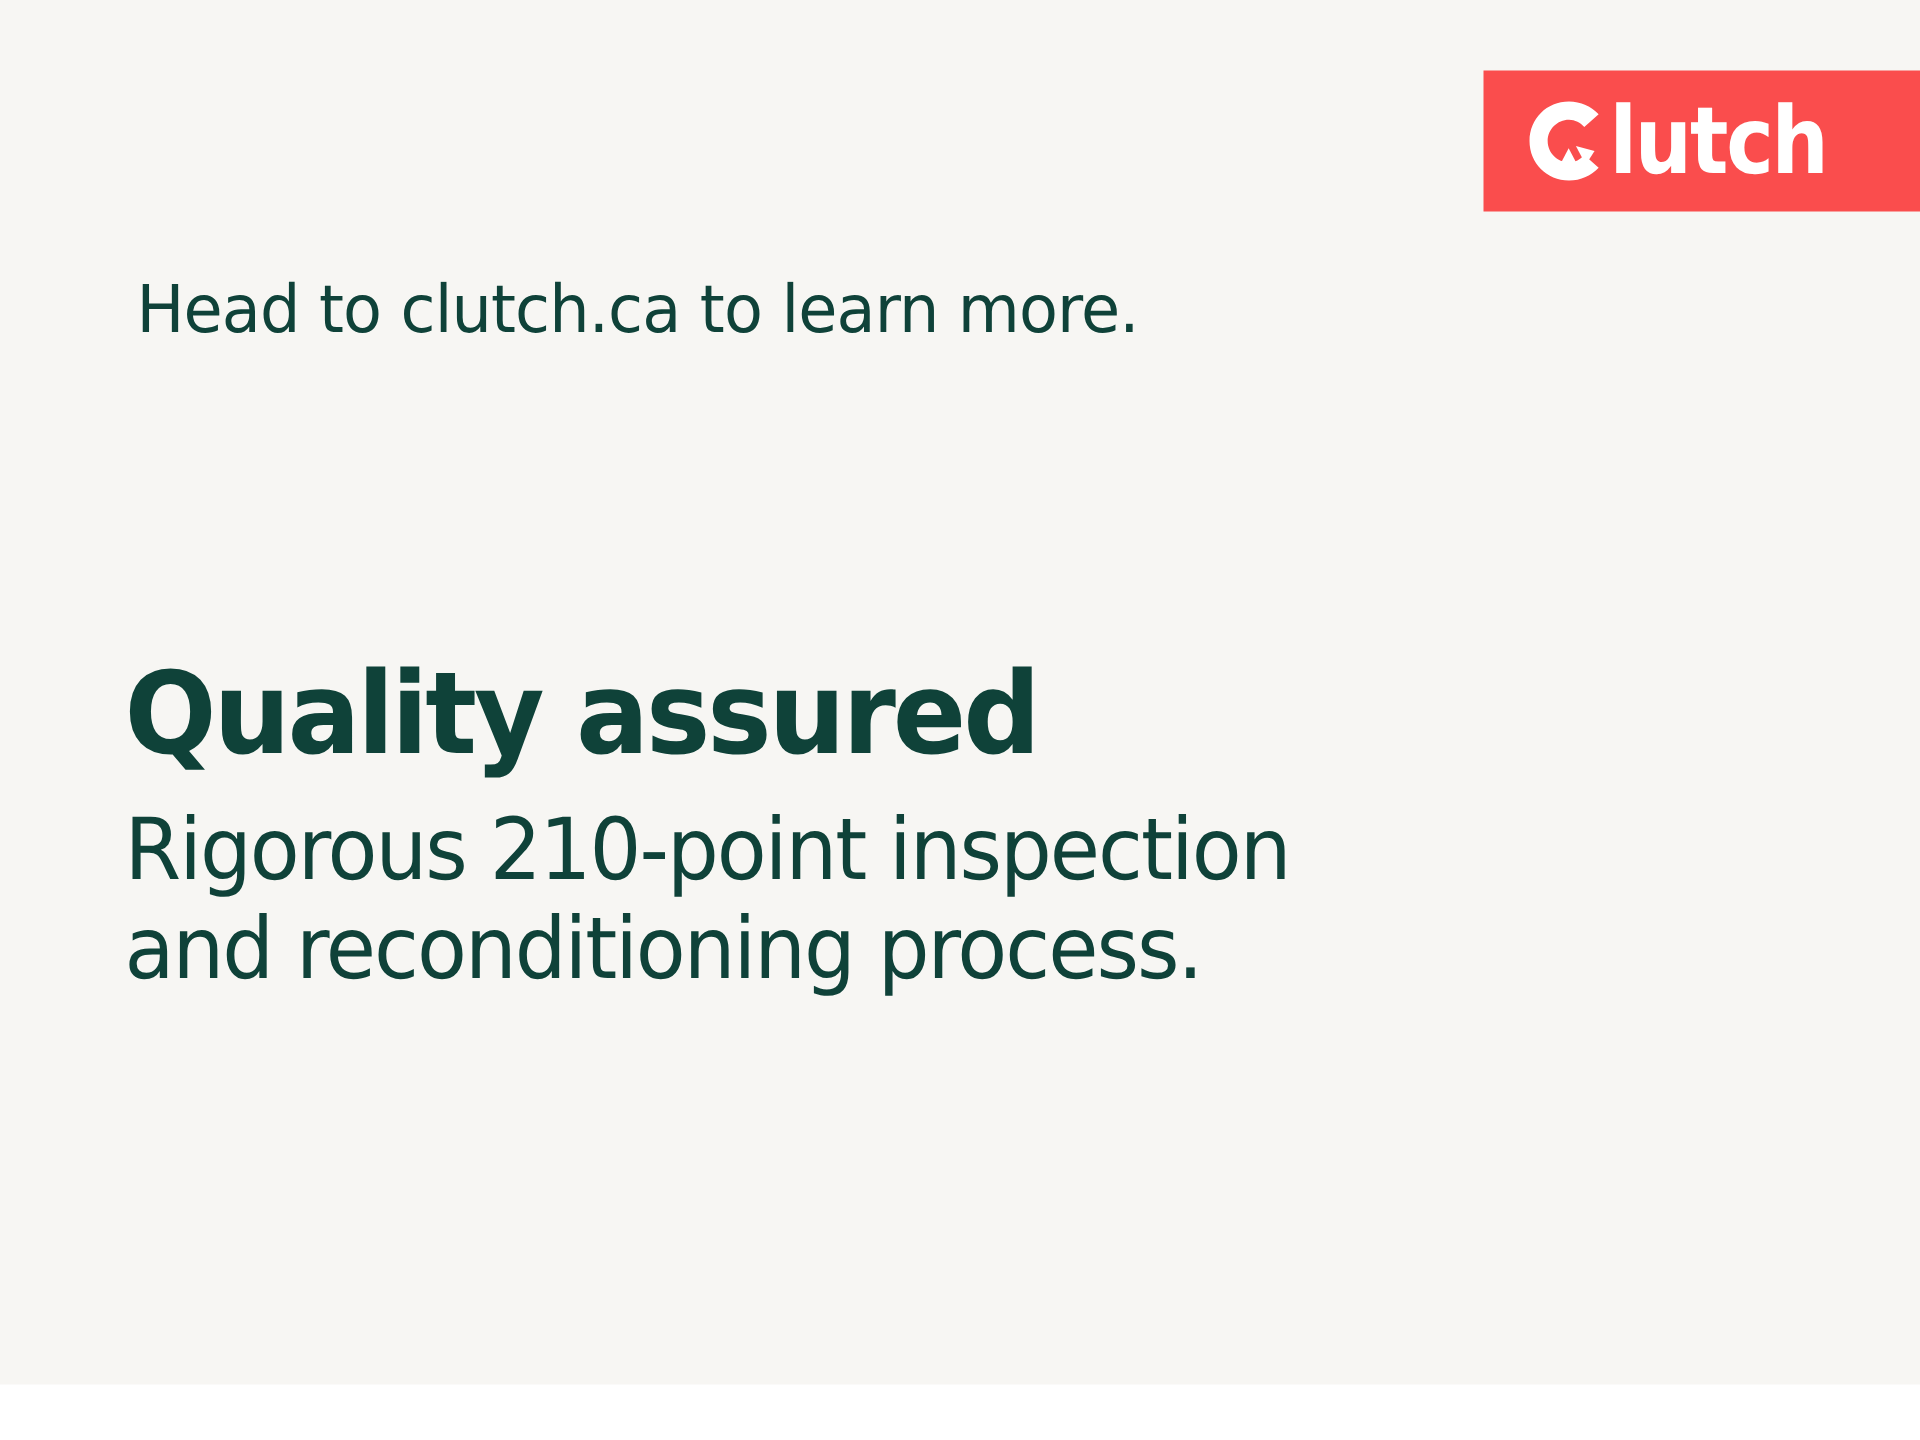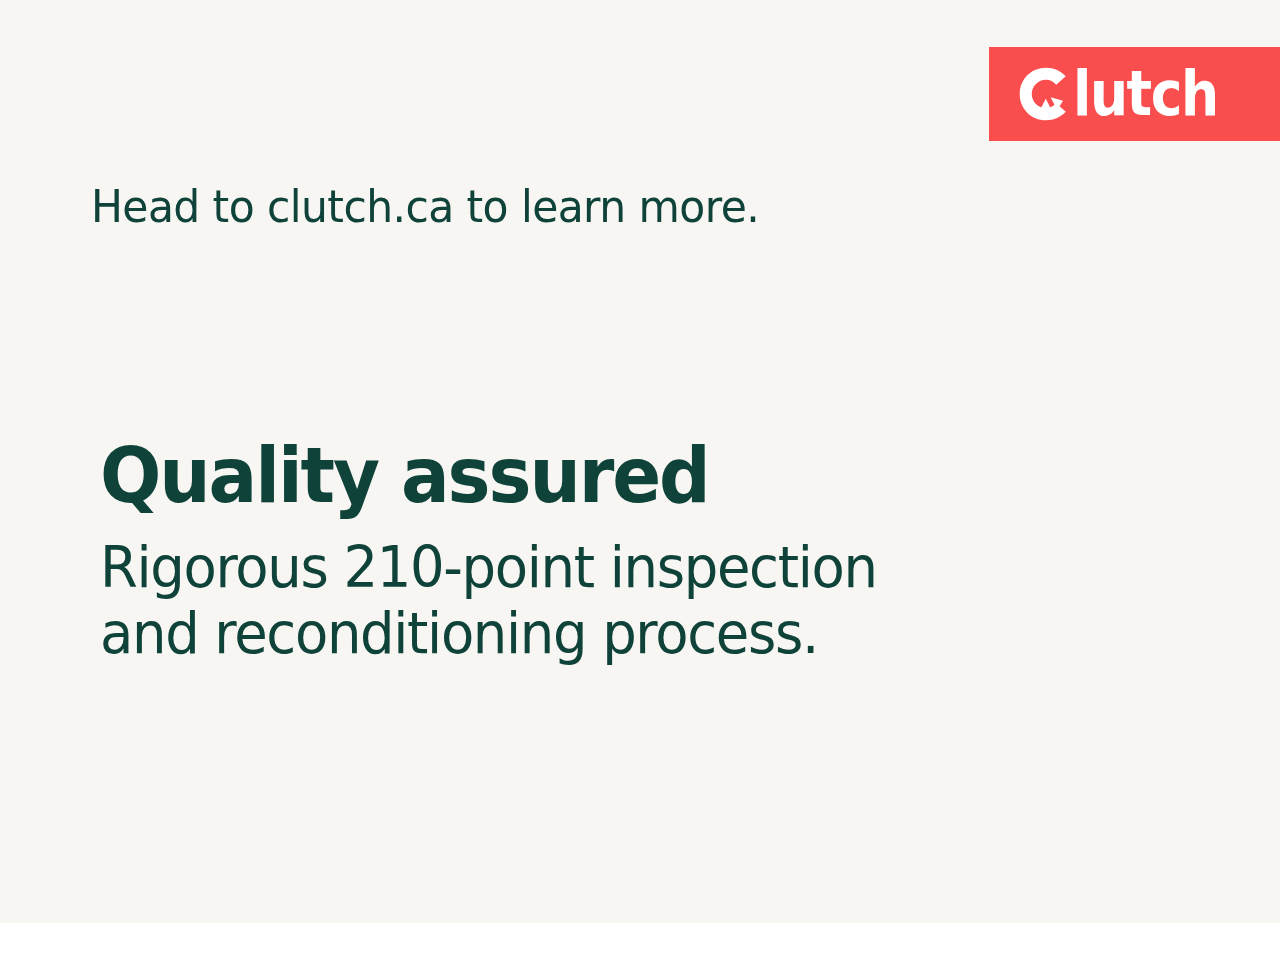--- a/index.html
+++ b/index.html
@@ -75,21 +75,21 @@
     color: #0f4239;
     letter-spacing: -0.6px;
     white-space: nowrap;
     transform: scaleX(0.965);
     transform-origin: left top;
   }
 
   
   #headline-block {
     position: absolute;
-    left: 100px;
+    left: 83px;
     top: 432px;
     width: 900px;
   }
 
   #headline {
     font-family: "DejaVu Sans", sans-serif;
     font-weight: bold;
     font-size: 76px;
     line-height: 88px;
     color: #0f4239;

